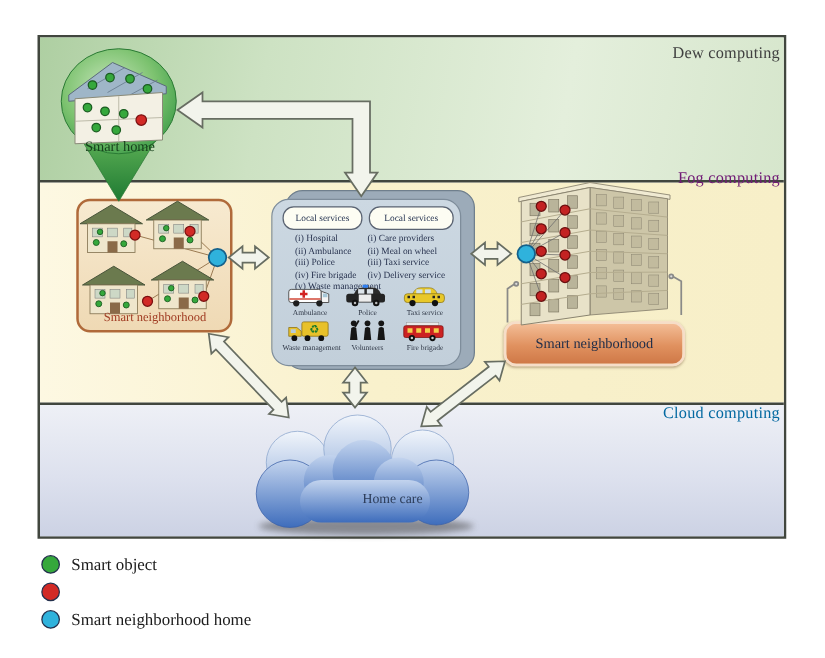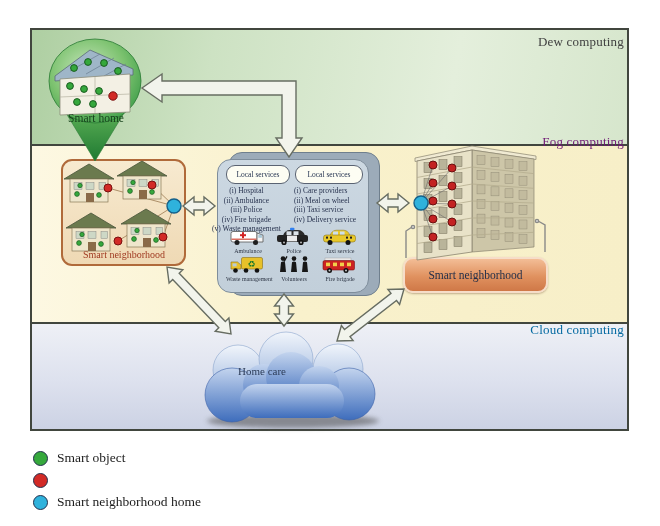--- a/index.html
+++ b/index.html
@@ -22,41 +22,41 @@
   .card-back{position:absolute;left:228px;top:152px;width:150px;height:142px;background:#9cabb9;
              border:1.5px solid #6f7f8d;border-radius:14px;z-index:2;}
   .card-front{position:absolute;left:217px;top:159px;width:152px;height:134px;
               background:linear-gradient(180deg,#ccd8e2,#c2cfda);border:1.5px solid #7e8d9b;
               border-radius:14px;z-index:3;box-sizing:border-box;}
   .pill{position:absolute;height:17px;background:#fdfdf3;border:1px solid #5a6372;border-radius:9px;
         font-size:7.5px;color:#1c2b4a;display:flex;align-items:center;justify-content:center;z-index:4;}
   .pill-public{left:226px;top:165px;width:62px;}
   .pill-local{left:295px;top:165px;width:66px;}
   .svc-list{position:absolute;font-size:7.5px;line-height:9.6px;color:#27324e;z-index:4;white-space:nowrap;}
-  .list-public{left:212px;top:186px;text-align:center;}
+  .list-public{left:236px;top:186px;}
   .list-local{left:294px;top:186px;}
   .svc{position:absolute;width:44px;text-align:center;z-index:4;}
   .svc svg{display:block;margin:0 auto;}
   .svc-label{font-size:6px;color:#2e3645;line-height:7px;margin-top:1px;white-space:nowrap;}
   
   .nbr-left-label{position:absolute;left:64px;top:249px;width:120px;text-align:center;
                   font-size:10px;color:#a03b22;z-index:6;}
   .nbr-right-box{position:absolute;left:403px;top:257px;width:145px;height:36px;border-radius:10px;
                  background:linear-gradient(180deg,#f3bd96 0%,#e0915f 55%,#cf7847 100%);
                  border:2px solid #f6ddc8;box-shadow:0 1px 2px rgba(90,50,20,.35);
                  display:flex;align-items:center;justify-content:center;z-index:4;box-sizing:border-box;}
   .nbr-right-box span{font-size:11.5px;color:#1d2c48;}
   .home-label{position:absolute;left:52px;top:112px;width:88px;text-align:center;
               font-size:11.5px;color:#17421c;z-index:6;}
   
-  .cloud-text{position:absolute;left:238px;top:364px;width:100px;text-align:left;z-index:6;
+  .cloud-text{position:absolute;left:238px;top:392px;width:100px;text-align:right;z-index:6;
               font-size:11px;line-height:14px;color:#2c3c58;}
   
   .legend{position:absolute;left:33px;top:444px;z-index:2;}
-  .legend-row{display:flex;align-items:flex-end;height:22px;}
+  .legend-row{display:flex;align-items:flex-start;height:22px;}
   .legend-dot{width:13px;height:13px;border-radius:50%;border:1.5px solid #23304d;margin-right:9px;flex:0 0 auto;}
   .legend-label{font-size:13.5px;color:#1c1c1c;white-space:nowrap;}
   
   .overlay{position:absolute;left:0;top:0;z-index:5;pointer-events:none;}
   .harrow{fill:#f2f4ec;stroke:#676d62;stroke-width:1.4;stroke-linejoin:miter;}
 </style>
 </head>
 <body>
 
 <div class="stage">

